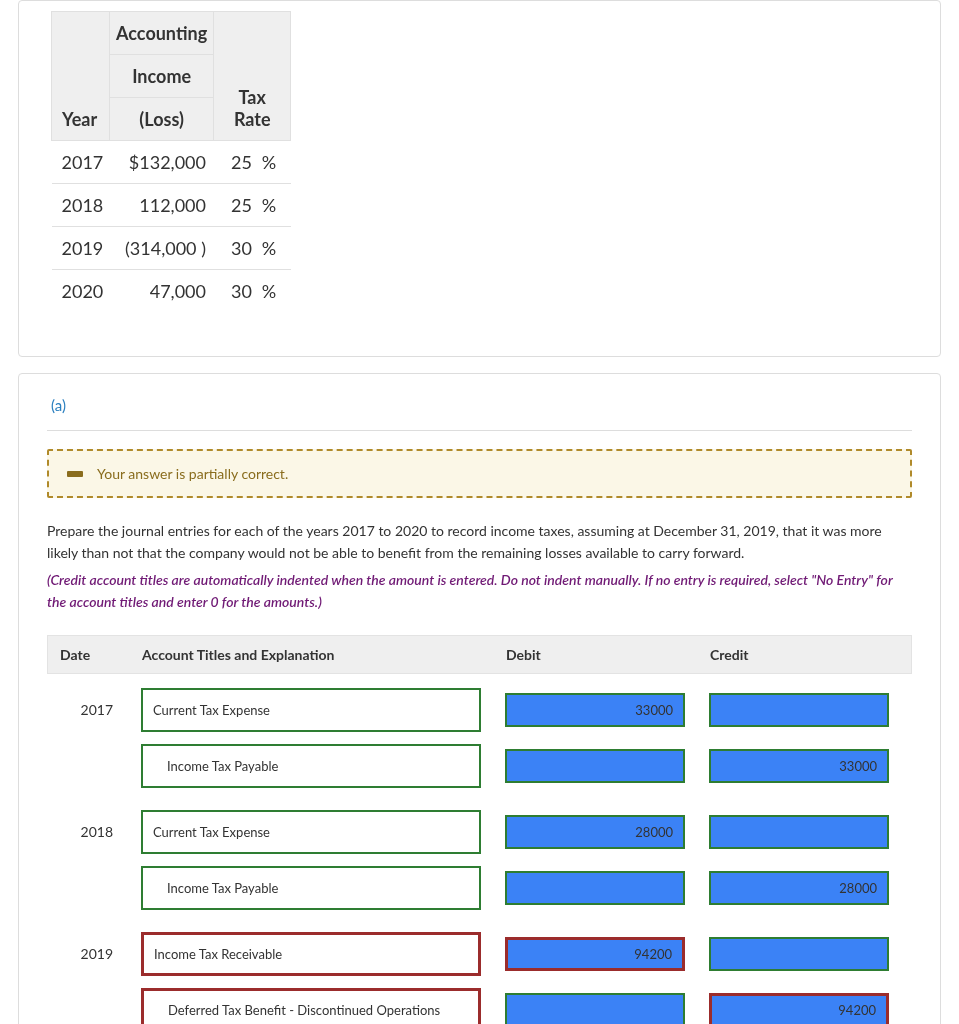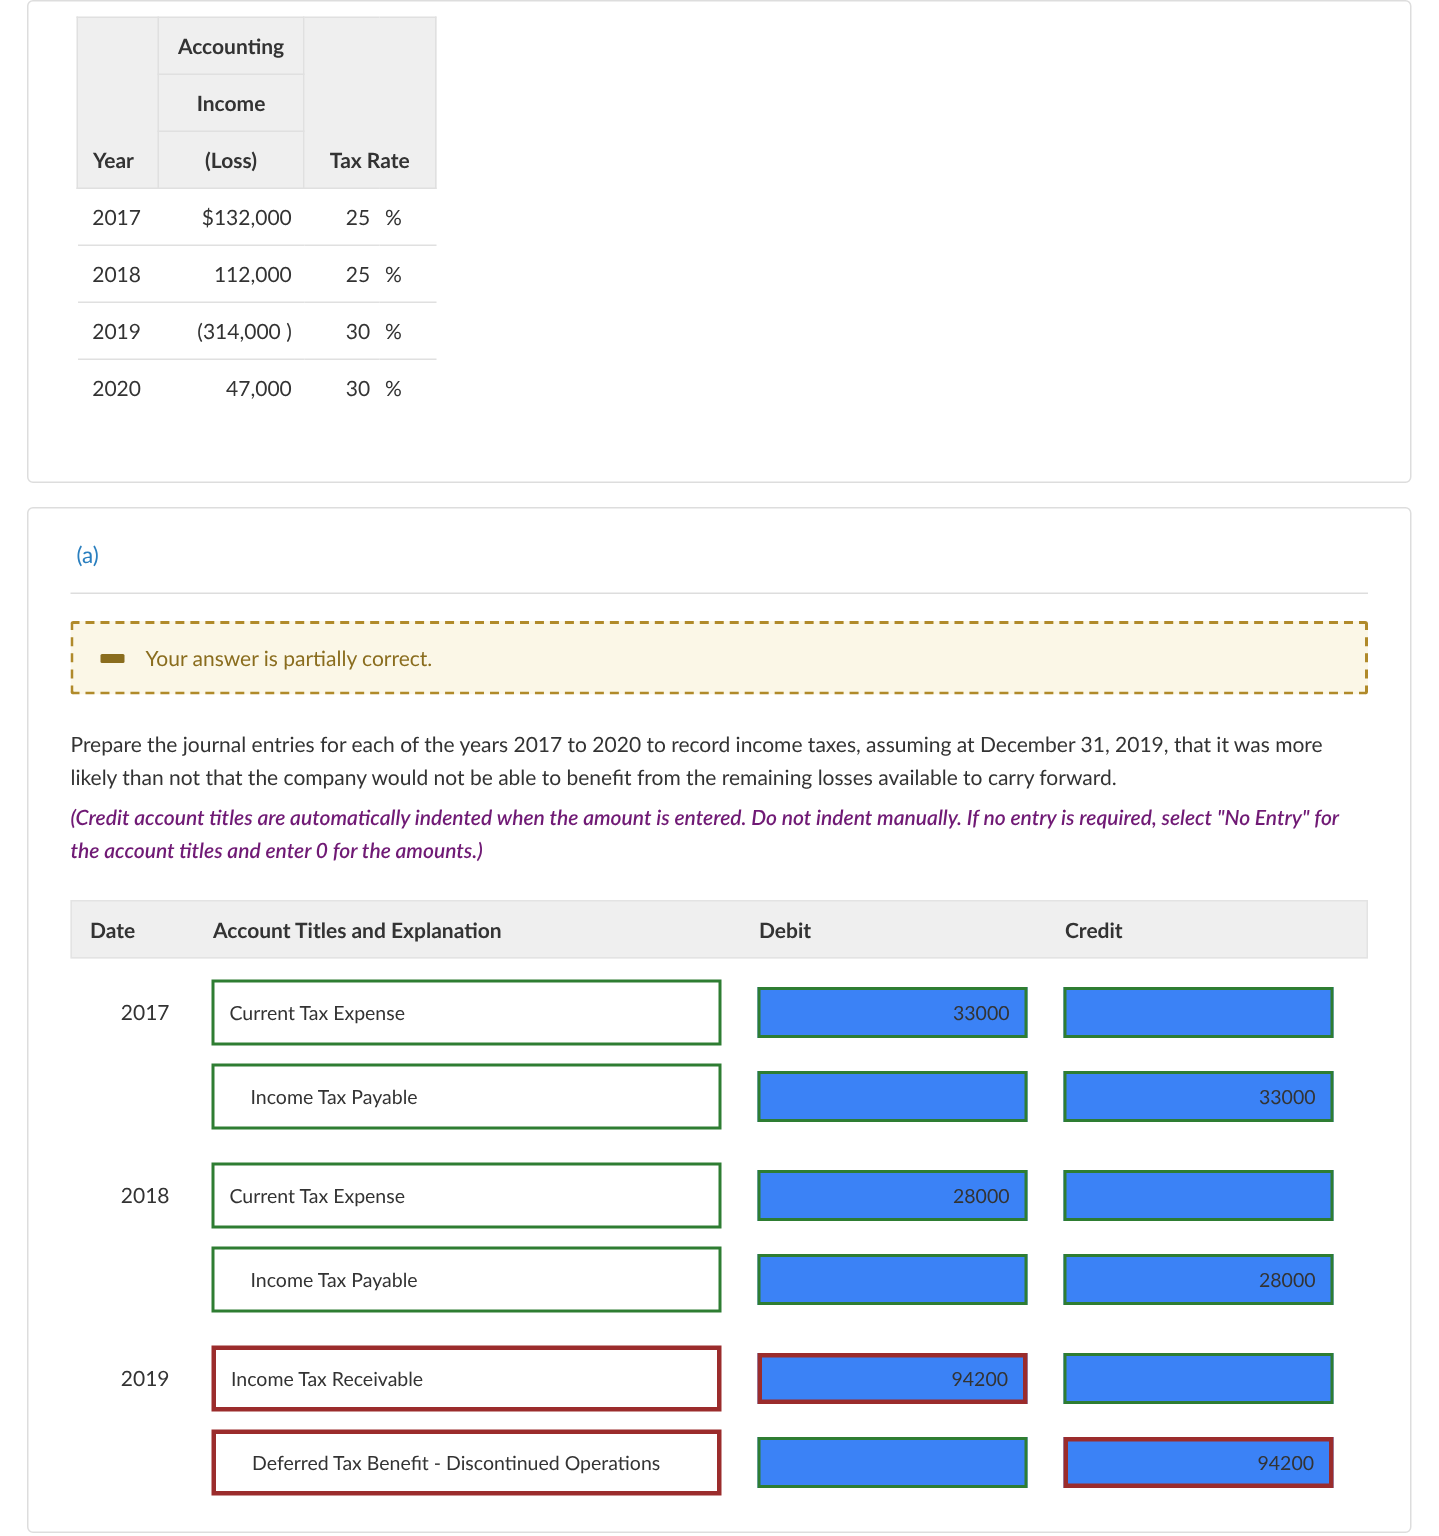--- a/index.html
+++ b/index.html
@@ -36,21 +36,21 @@
 
   
   .income-table {
     border-collapse: collapse;
     width: 240px;
     margin-bottom: 20px;
   }
   .income-table th, .income-table td {
     border: 1px solid #e0e0e0;
     padding: 10px 6px;
-    font-size: 14px;
+    font-size: 18px;
   }
   .income-table thead th {
     background: #efefef;
     font-weight: 700;
     text-align: center;
     vertical-align: bottom;
   }
   .income-table td.year { text-align: left; padding-left: 10px;}
   .income-table td.amount { text-align: right; padding-right: 8px;}
   .income-table td.rate { text-align: right; padding-right: 6px; white-space: nowrap;}

